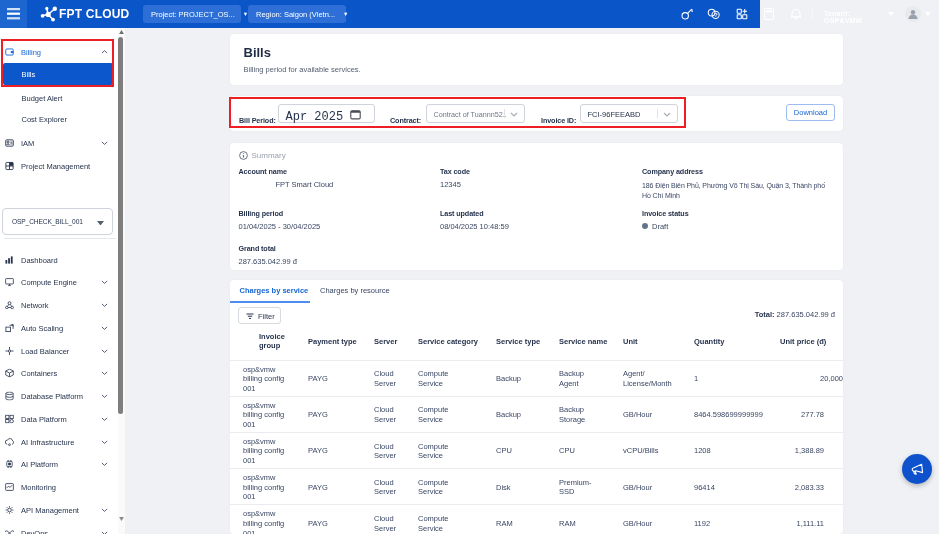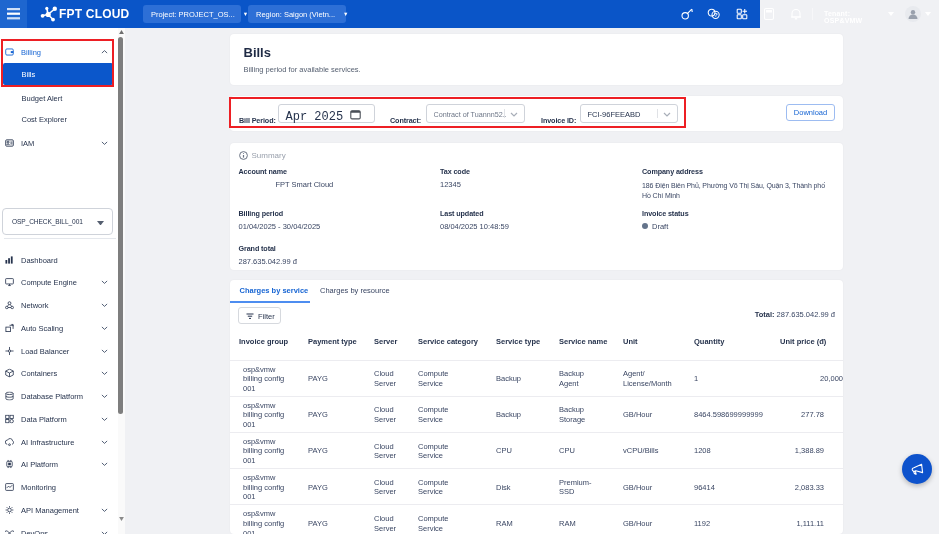--- a/index.html
+++ b/index.html
@@ -133,20 +133,29 @@
       <path d="M1.8 7.2 a1.7 1.7 0 0 1 3.2 0"></path>
       <line x1="6" y1="4" x2="8.2" y2="4"></line>
       <line x1="6" y1="6" x2="8.2" y2="6"></line>
     </svg>
     <span class="tx">IAM</span>
     <svg class="ch" viewBox="0 0 8 8" fill="none" stroke="#3c4a63" stroke-width="1">
         <path d="M1 2.8 L4 5.6 L7 2.8"></path>
       </svg>
   </div>
 
+  <div class="mi" style="top:126.5px;">
+    <svg class="ic" viewBox="0 0 10 10" fill="none" stroke="#26334d" stroke-width="1">
+      <rect x="1" y="1" width="8" height="8" rx="1"></rect>
+      <rect x="5.2" y="1" width="3.8" height="3.8" fill="#26334d" stroke="none"></rect>
+      <line x1="1" y1="5" x2="9" y2="5"></line>
+      <line x1="5" y1="1" x2="5" y2="9"></line>
+    </svg>
+    <span class="tx">Project Management</span>
+  </div>
 
 
   <div class="abs" style="left:2px;top:179.5px;width:110.5px;height:27px;border:1px solid #cfd3da;border-radius:4px;">
     <span class="abs" style="left:9px;top:50%;transform:translateY(-50%);font-size:6.6px;letter-spacing:-0.1px;color:#26334d;">OSP_CHECK_BILL_001</span>
     <svg class="abs" style="right:8px;top:12px;" width="7" height="4.5" viewBox="0 0 7 4.5" fill="#555f70">
         <path d="M0 0 L7 0 L3.5 4.5 Z"></path>
       </svg>
   </div>
   <div class="abs" style="left:4px;top:210px;width:112px;height:1px;background:#e4e7ec;"></div>
 </div>
@@ -426,21 +435,21 @@
         <col style="width:44px">
         <col style="width:78px">
       <col style="width:63px">
         <col style="width:64px">
         <col style="width:71px">
         <col style="width:86px">
         <col style="width:63px">
     </colgroup>
     <tbody>
         <tr style="height:30px;">
-      <th style="padding-left:9px;">Invoice group</th>
+      <th style="padding-left:29px;">Invoice group</th>
           <th>Payment type</th>
           <th>Server</th>
           <th>Service category</th>
       <th>Service type</th>
           <th>Service name</th>
           <th>Unit</th>
           <th>Quantity</th>
           <th style="text-align:right;padding-right:19px;white-space:nowrap;">Unit price (đ)</th>
     </tr>
     <tr>

